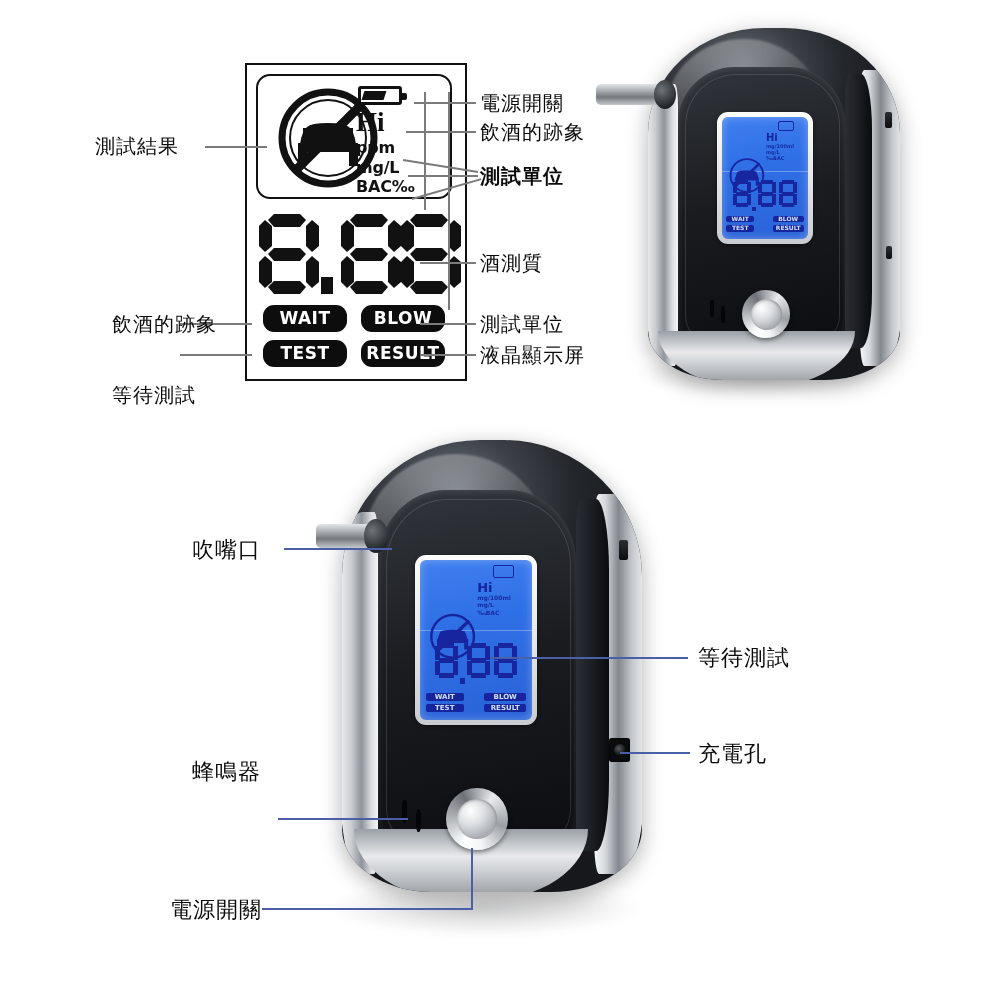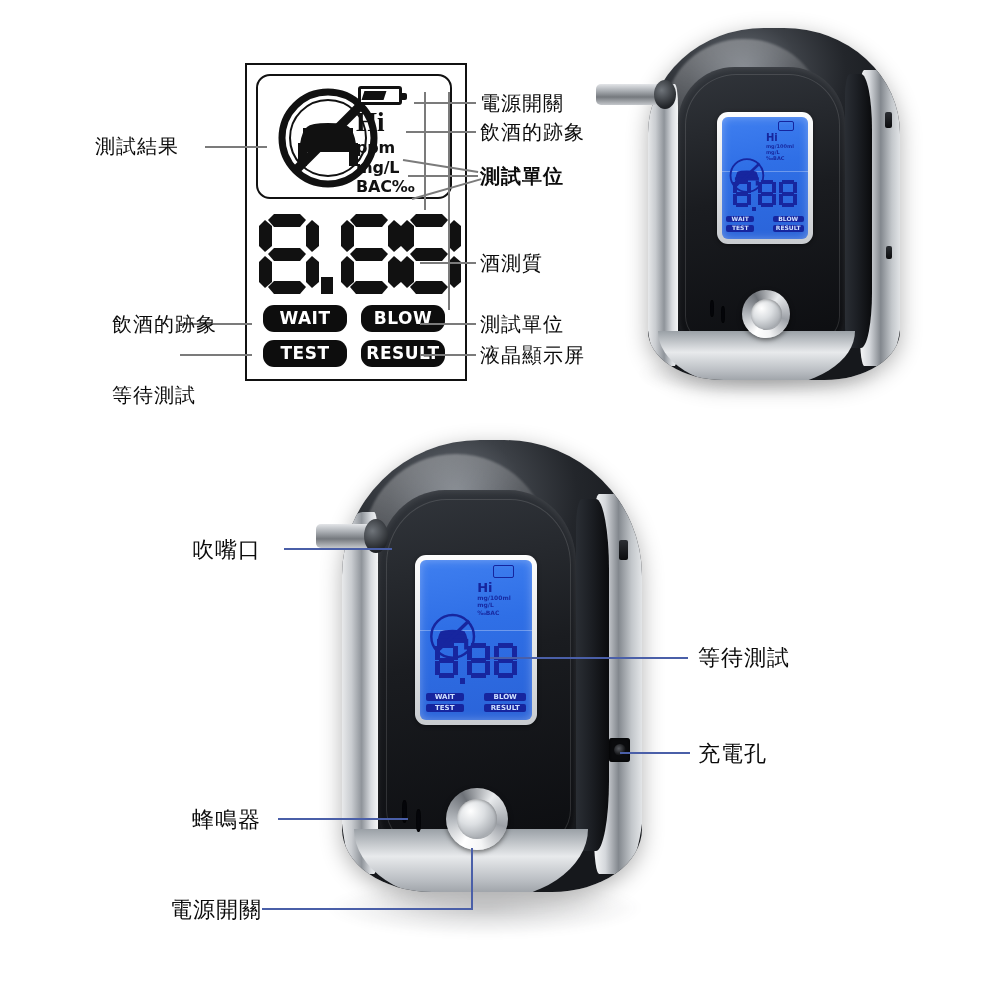--- a/index.html
+++ b/index.html
@@ -541,19 +541,19 @@
   <div class="lead blue h" style="left:490px;top:657px;width:198px;"></div>
 
   <div class="lead blue h" style="left:620px;top:752px;width:70px;"></div>
 
   <div class="lead blue h" style="left:278px;top:818px;width:130px;"></div>
 
   <div class="lead blue h" style="left:262px;top:908px;width:211px;"></div>
   <div class="lead blue v" style="left:471px;top:848px;height:62px;"></div>
 
   <div class="cn-label photo" style="left:192px;top:535px;">吹嘴口</div>
-  <div class="cn-label photo" style="left:192px;top:805px;text-align:center;">蜂鳴器</div>
+  <div class="cn-label photo" style="left:192px;top:757px;text-align:center;">蜂鳴器</div>
   <div class="cn-label photo" style="left:170px;top:895px;">電源開關</div>
 
   <div class="cn-label photo" style="left:698px;top:643px;">等待測試</div>
   <div class="cn-label photo" style="left:698px;top:739px;">充電孔</div>
 
 </div>
 
 </body></html>

